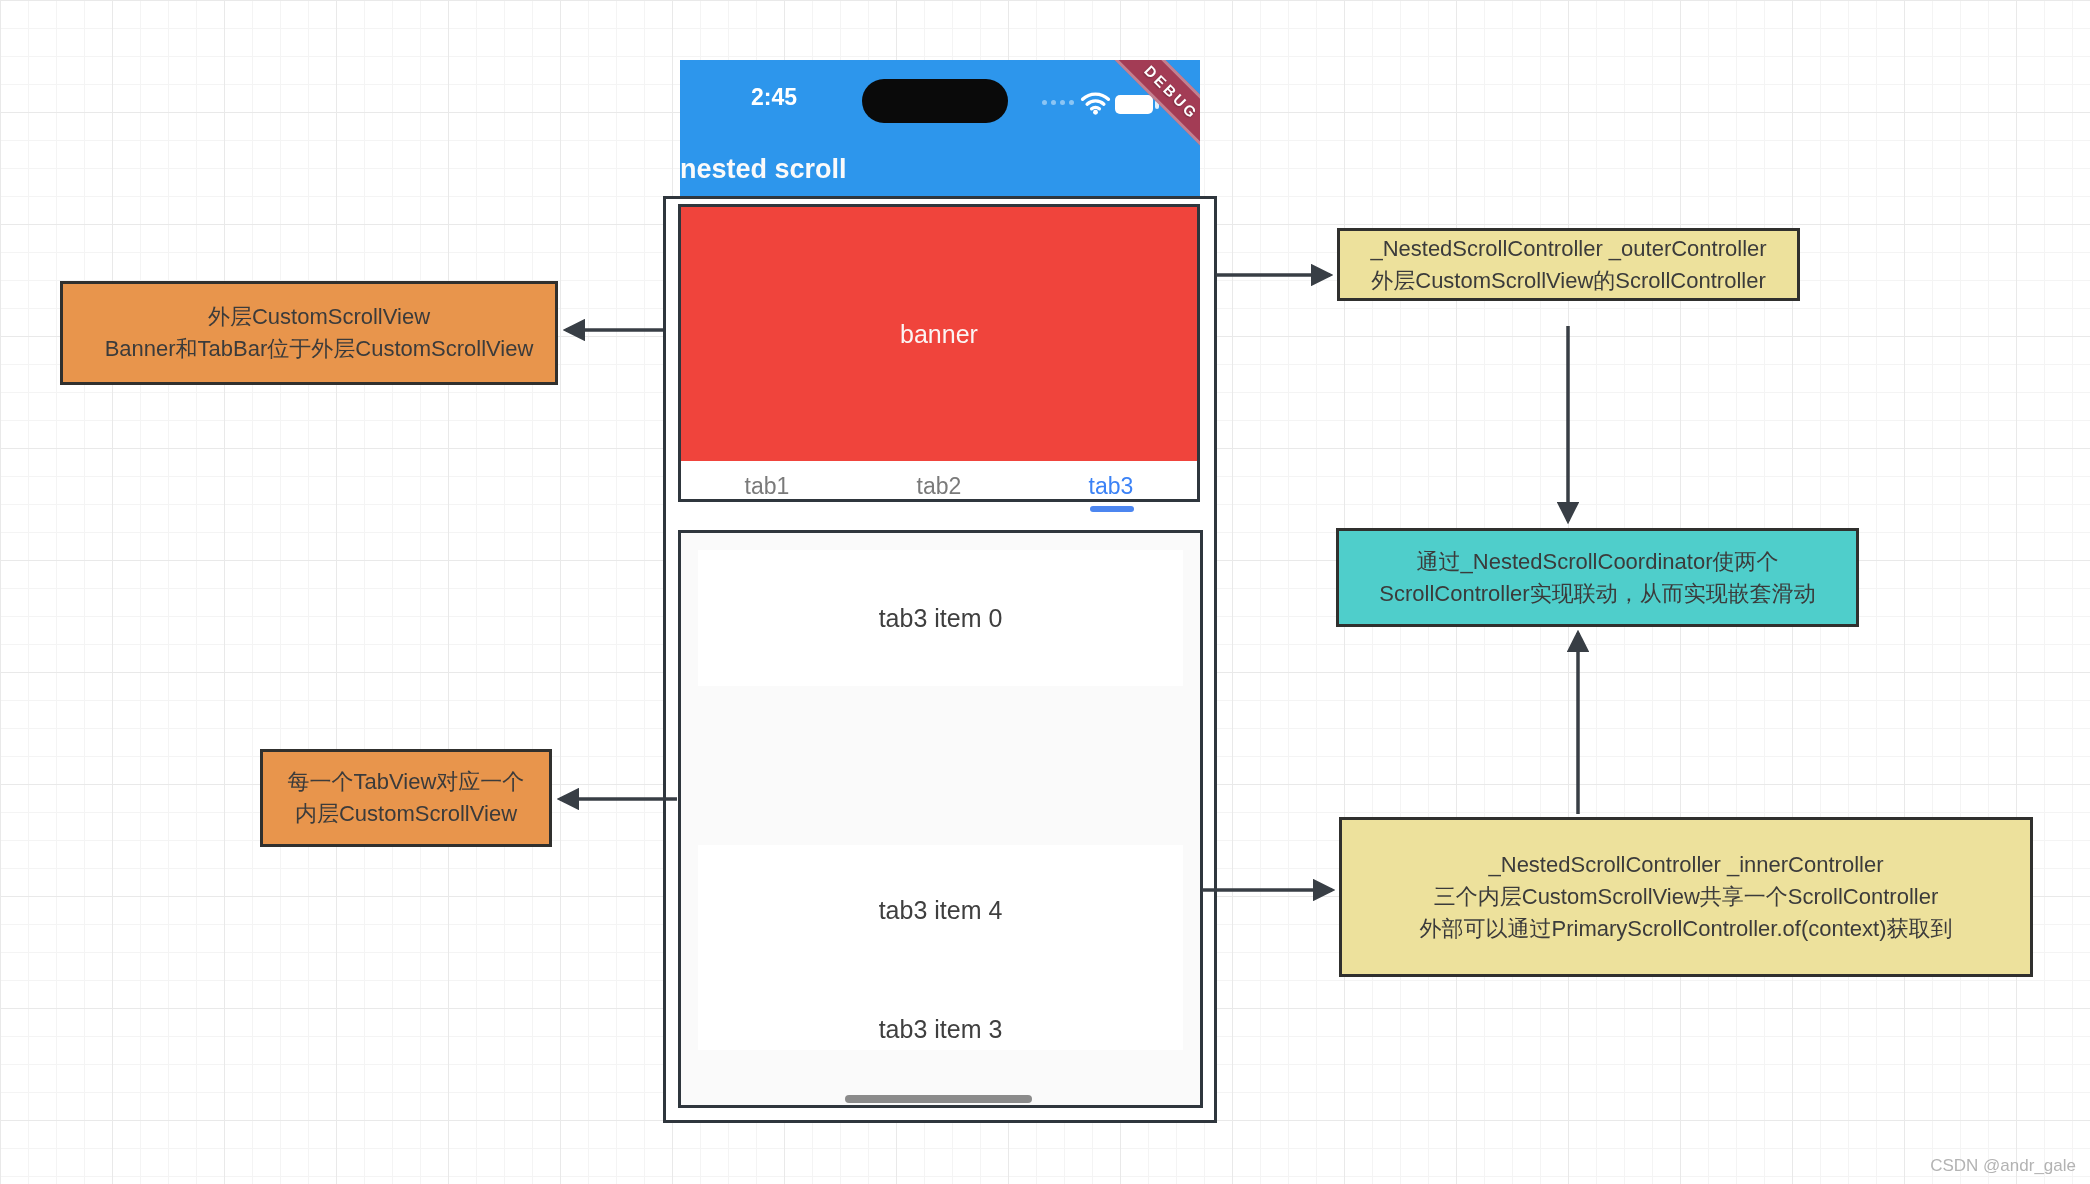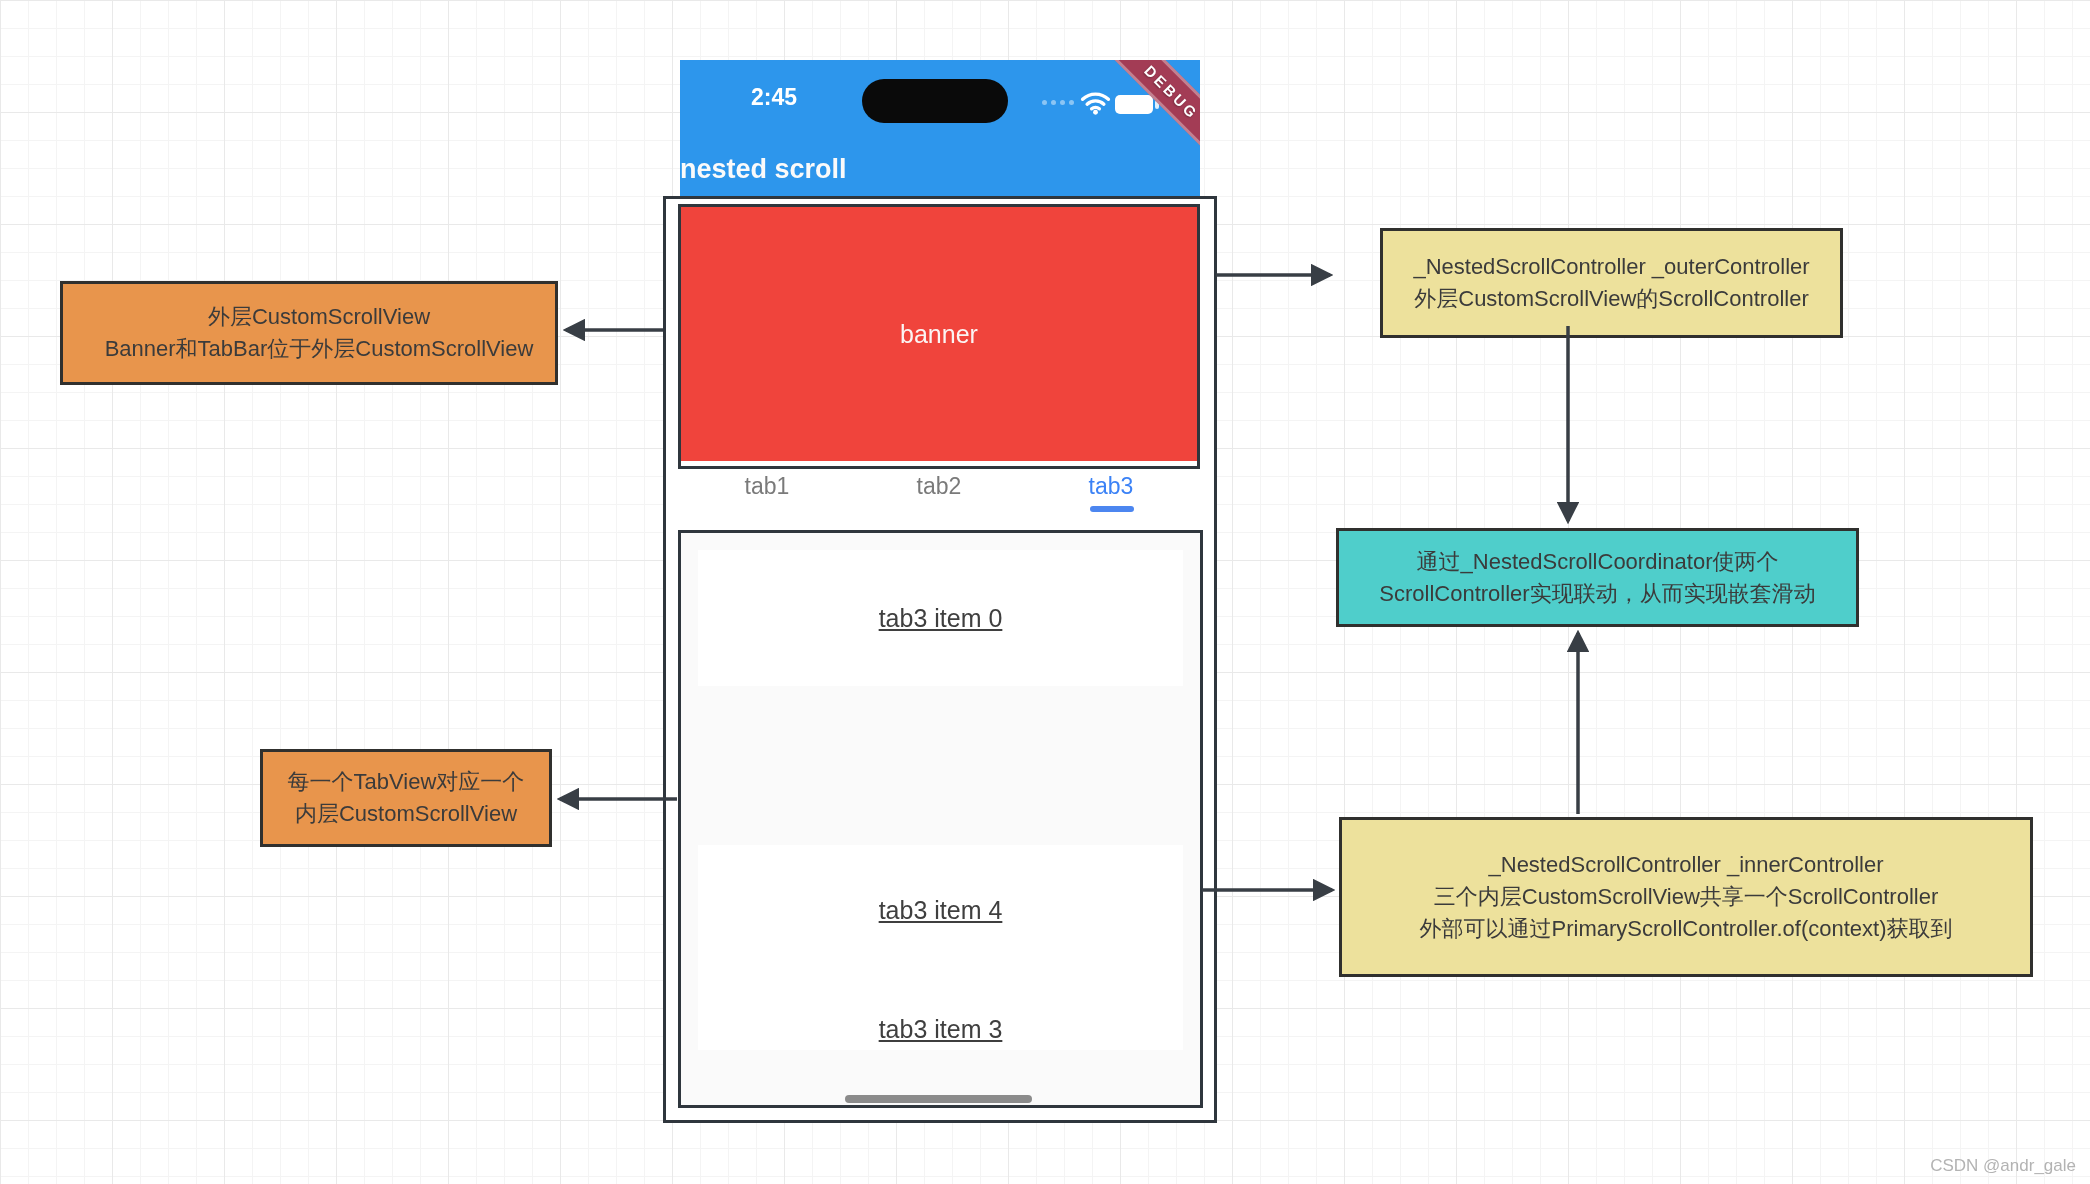--- a/index.html
+++ b/index.html
@@ -28,43 +28,43 @@
   #debug-ribbon{
     left:407px;top:14px;width:170px;height:36px;transform:rotate(45deg);
     background:#A33C55;border-top:3px solid rgba(255,255,255,.35);border-bottom:3px solid rgba(255,255,255,.35);
     display:flex;align-items:center;justify-content:center;
     color:#fff;font-size:15px;font-weight:700;letter-spacing:3px;text-shadow:0 1px 2px rgba(0,0,0,.35);
   }
   #app-bar-title{left:0;right:0;top:94px;text-align:left;color:#FAFAFA;font-size:27px;font-weight:700;}
 
   #outer-rect{left:663px;top:196px;width:554px;height:927px;border:3px solid #2F363D;background:#fff;}
 
-  #banner-block{left:678px;top:204px;width:522px;height:265px;border:3px solid #2F363D;background:#fff;}
+  #banner-block{left:678px;top:204px;width:522px;height:298px;border:3px solid #2F363D;background:#fff;}
   #banner-area{left:0;top:0;width:516px;height:254px;background:#F0443C;display:flex;align-items:center;justify-content:center;color:#FBF4F3;font-size:25px;}
   #tab-row{left:0;top:254px;width:516px;height:51px;display:flex;}
   .tab{flex:1;display:flex;align-items:center;justify-content:center;font-size:23px;color:#7A7A7A;cursor:pointer;}
   .tab.active{color:#3B82F6;font-weight:500;}
   #tab-underline{left:409px;top:299px;width:44px;height:6px;background:#4C86F0;border-radius:3px;}
 
   #inner-rect{left:678px;top:530px;width:525px;height:578px;border:3px solid #2F363D;background:#FAFAFA;}
-  .card{left:17px;width:485px;background:#fff;display:flex;align-items:center;justify-content:center;font-size:25px;color:#3F3F3F;text-decoration:underline;}
+  .card{left:17px;width:485px;background:#fff;display:flex;align-items:center;justify-content:center;font-size:25px;color:#3F3F3F;}
   #card-0{top:17px;height:136px;}
   #card-1{top:165px;height:128px;}
   #card-2{top:312px;height:130px;}
   #card-3{top:440px;height:77px;align-items:flex-end;padding-bottom:6px;}
   #home-indicator{left:164px;top:562px;width:187px;height:8px;border-radius:4px;background:#8B8B8B;}
 
   
   .note{
     border:3px solid #30302E;display:flex;flex-direction:column;justify-content:center;align-items:center;
     text-align:center;font-size:22px;line-height:32px;color:#3B3B3B;padding:4px 10px;
   }
   #note-outer-sv{left:60px;top:281px;width:498px;height:104px;background:#E8954C;padding-left:30px;}
   #note-inner-sv{left:260px;top:749px;width:292px;height:98px;background:#E8954C;}
-  #note-outer-ctrl{left:1380px;top:228px;width:463px;height:110px;background:#EDE19C;align-items:center;}
+  #note-outer-ctrl{left:1337px;top:228px;width:463px;height:73px;background:#EDE19C;align-items:center;}
   #note-coordinator{left:1336px;top:528px;width:523px;height:99px;background:#4FCECB;}
   #note-inner-ctrl{left:1339px;top:817px;width:694px;height:160px;background:#EDE19C;}
 
   #arrow-layer{left:0;top:0;width:2090px;height:1184px;pointer-events:none;}
 
   #watermark{right:14px;bottom:8px;color:#B3B3B3;font-size:17px;}
 </style>
 </head>
 <body>
 

